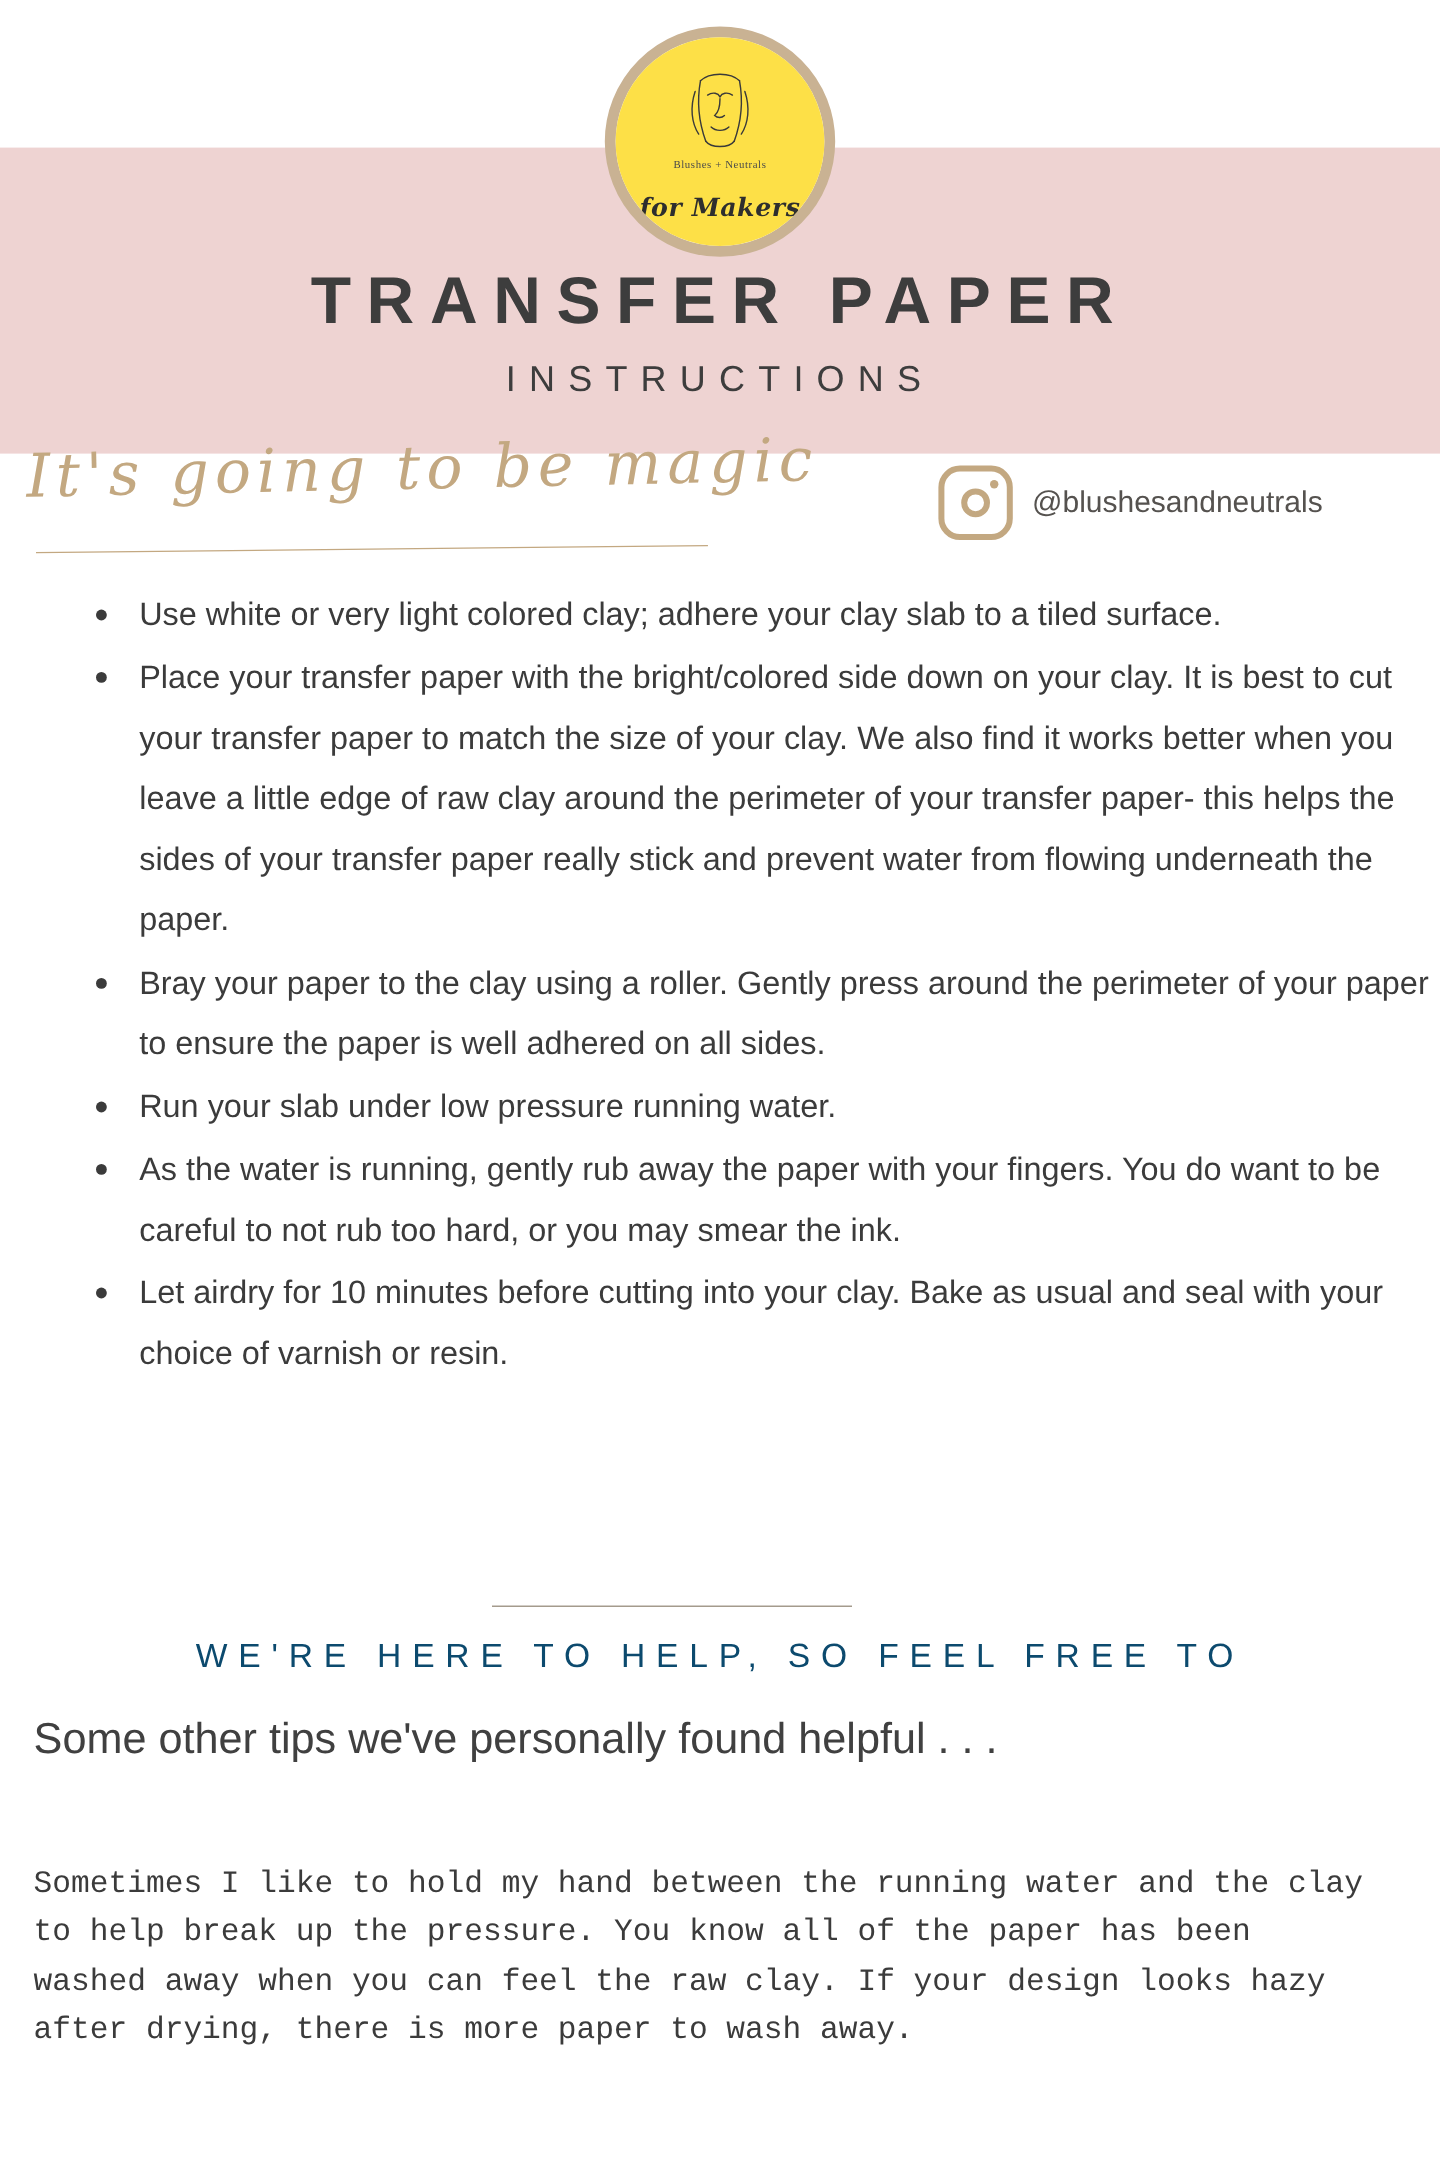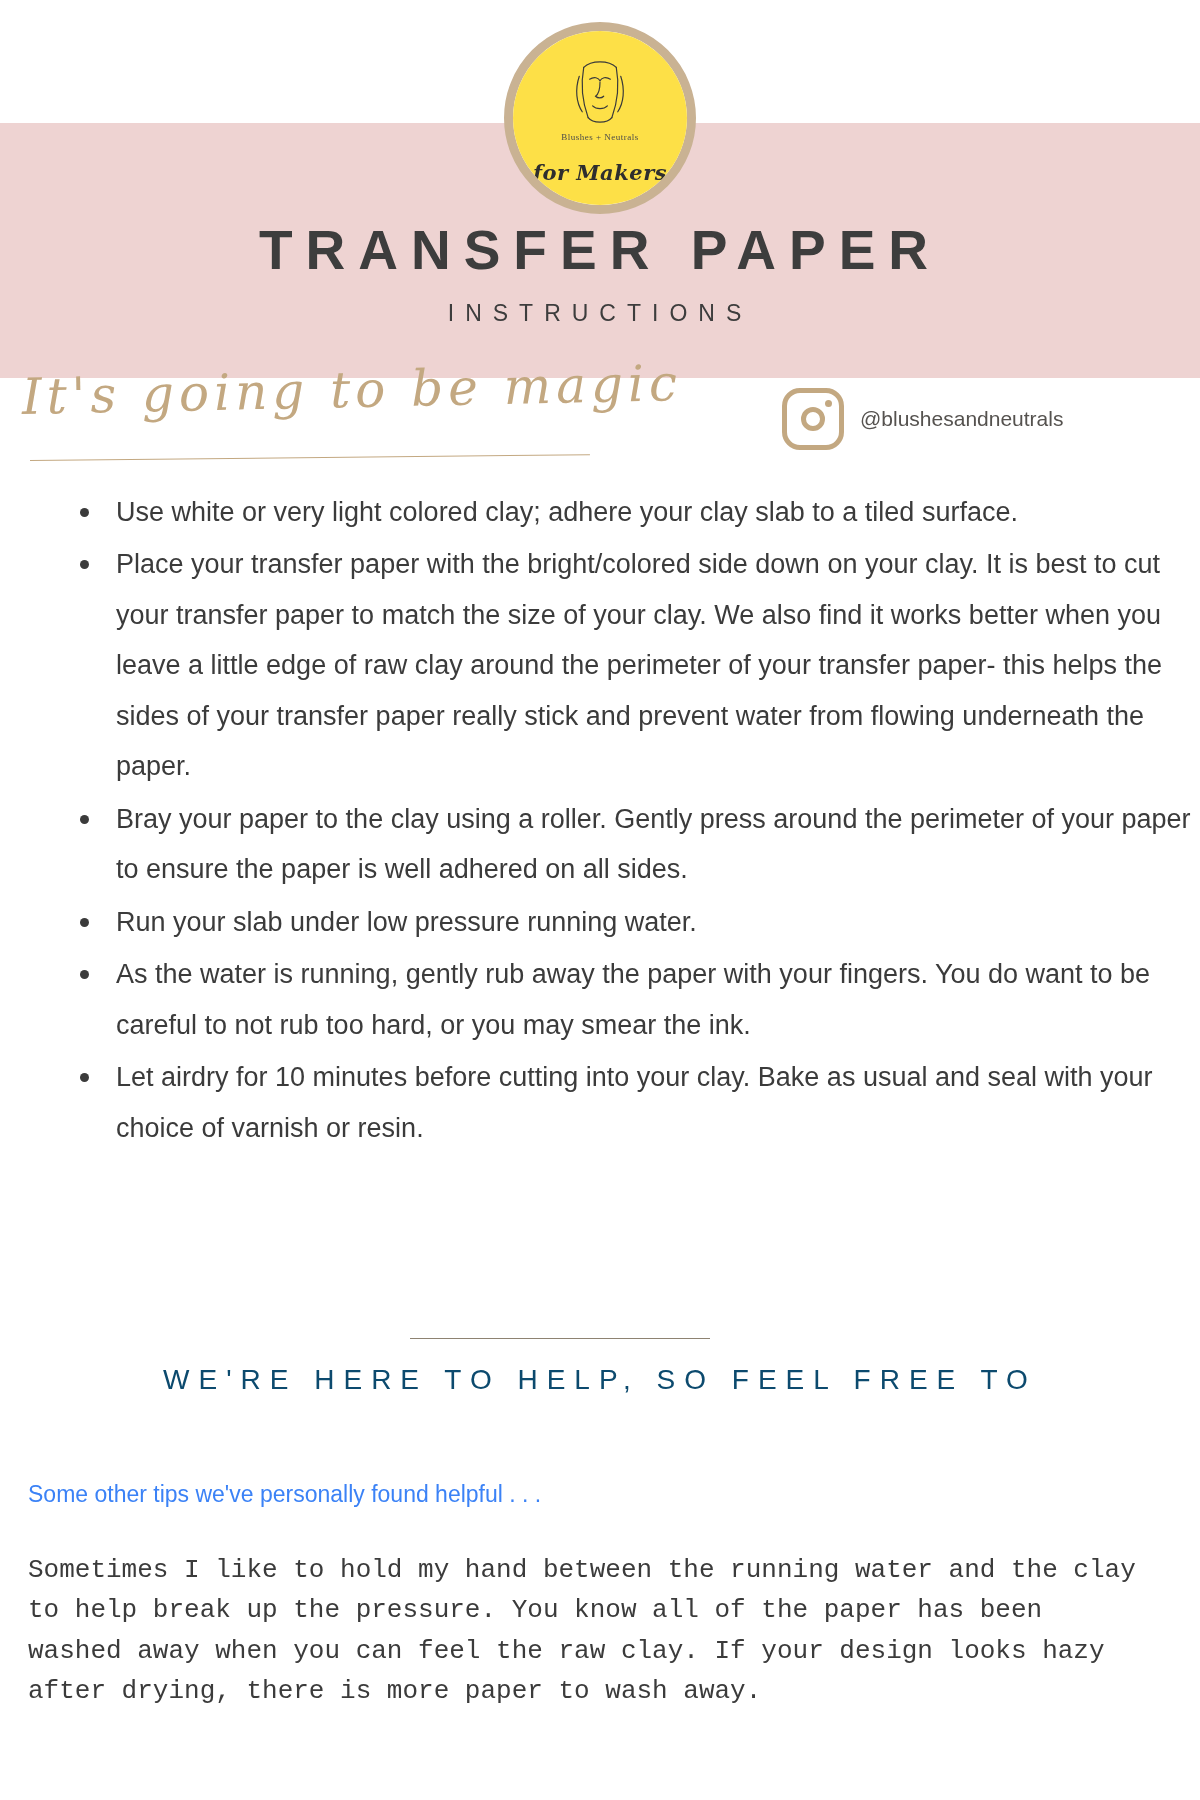--- a/index.html
+++ b/index.html
@@ -97,21 +97,21 @@
     letter-spacing: 13px;
     color: #3d3d3d;
   }
   .subtitle {
     position: absolute;
     left: 0;
     top: 300px;
     width: 1200px;
     text-align: center;
     font-family: "Liberation Sans", sans-serif;
-    font-size: 23px;
+    font-size: 30px;
     letter-spacing: 11px;
     color: #3d3d3d;
   }
 
   
   .tagline {
     position: absolute;
     left: 22px;
     top: 368px;
     width: 740px;
@@ -169,21 +169,21 @@
     content: "";
     position: absolute;
     right: 7px;
     top: 7px;
     width: 7px;
     height: 7px;
     background: #c3a881;
     border-radius: 50%;
   }
   .ig-handle {
-    font-size: 21px;
+    font-size: 25px;
     color: #55524f;
     font-family: "Liberation Sans", sans-serif;
   }
 
   
   .steps {
     position: absolute;
     left: 28px;
     top: 487px;
     width: 1135px;
@@ -232,24 +232,24 @@
     letter-spacing: 9px;
     line-height: 1.55;
     color: #0c4a6e;
     font-family: "Liberation Sans", sans-serif;
   }
 
   
   .tips-heading {
     position: absolute;
     left: 28px;
-    top: 1481px;
+    top: 1428px;
     width: 1100px;
-    font-size: 23px;
-    color: #3b82f6;
+    font-size: 36px;
+    color: #404040;
     font-family: "Liberation Sans", sans-serif;
   }
   .tips-body {
     position: absolute;
     left: 28px;
     top: 1550px;
     width: 1115px;
     font-size: 26px;
     line-height: 1.55;
     color: #3b3b3b;

